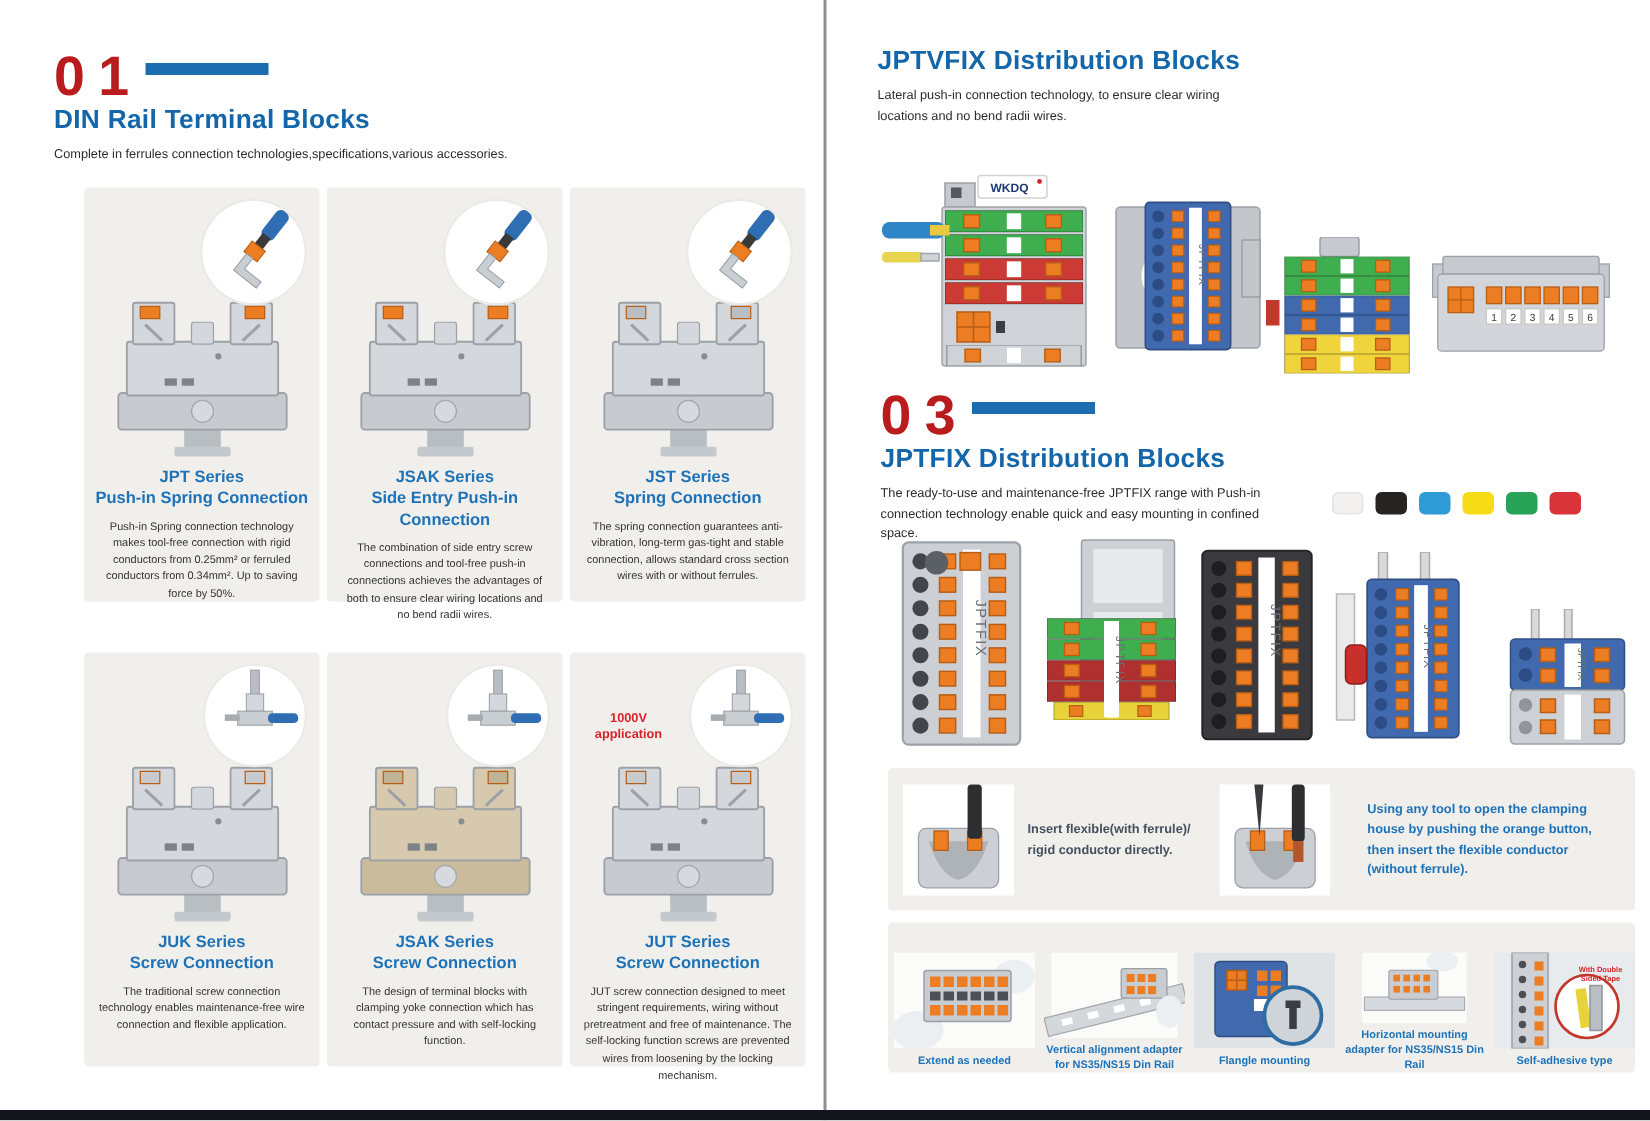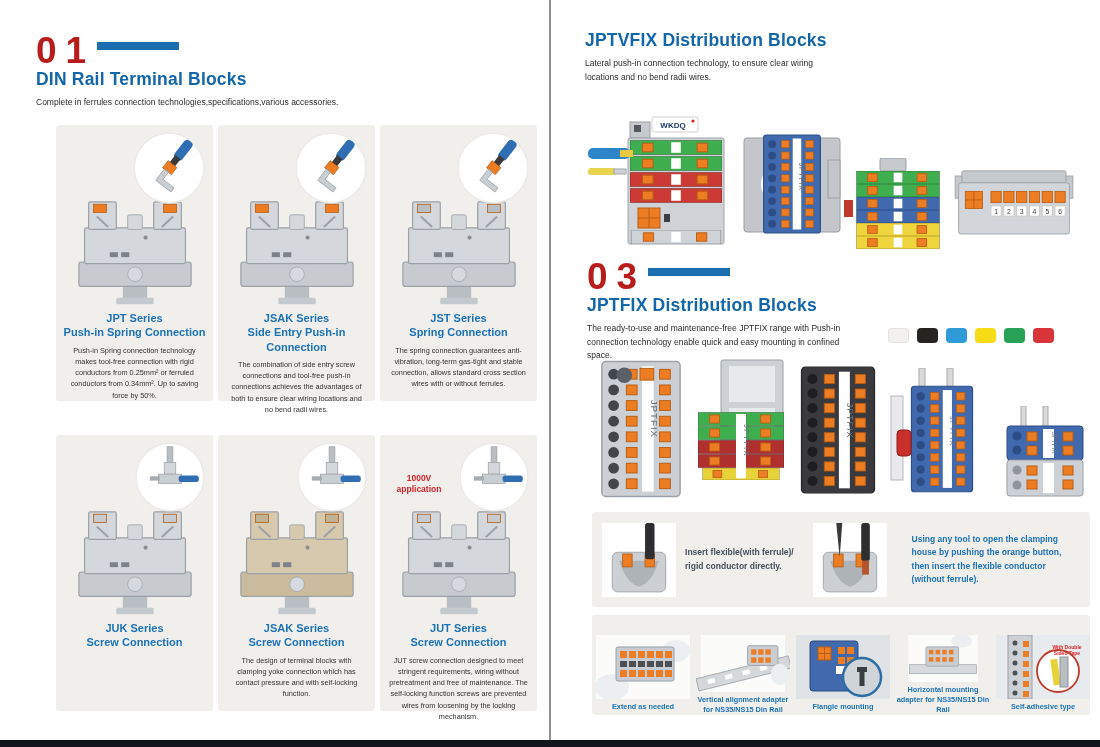--- a/index.html
+++ b/index.html
@@ -186,20 +186,21 @@
       <div class="card-img">
         <svg class="blk-svg" width="122" height="116" viewBox="0 0 150 140">
             <use href="#sym-tblock" style="--btn:#c7cbd0"></use>
           </svg>
         <svg class="inset-svg" width="72" height="72" viewBox="0 0 100 100">
             <use href="#sym-inset-screw"></use>
           </svg>
       </div>
       <div class="card-series">JUK Series</div>
       <div class="card-conn">Screw Connection</div>
+      <div class="card-desc">The traditional screw connection technology enables maintenance-free wire connection and flexible application.</div>
     </div>
 
     <div class="card">
       <div class="card-img">
         <svg class="blk-svg" width="122" height="116" viewBox="0 0 150 140">
             <use href="#sym-tblock" style="--b1:#d6c9ad;--b2:#cabb9c;--btn:#c0b294"></use>
           </svg>
         <svg class="inset-svg" width="72" height="72" viewBox="0 0 100 100">
             <use href="#sym-inset-screw"></use>
           </svg>

